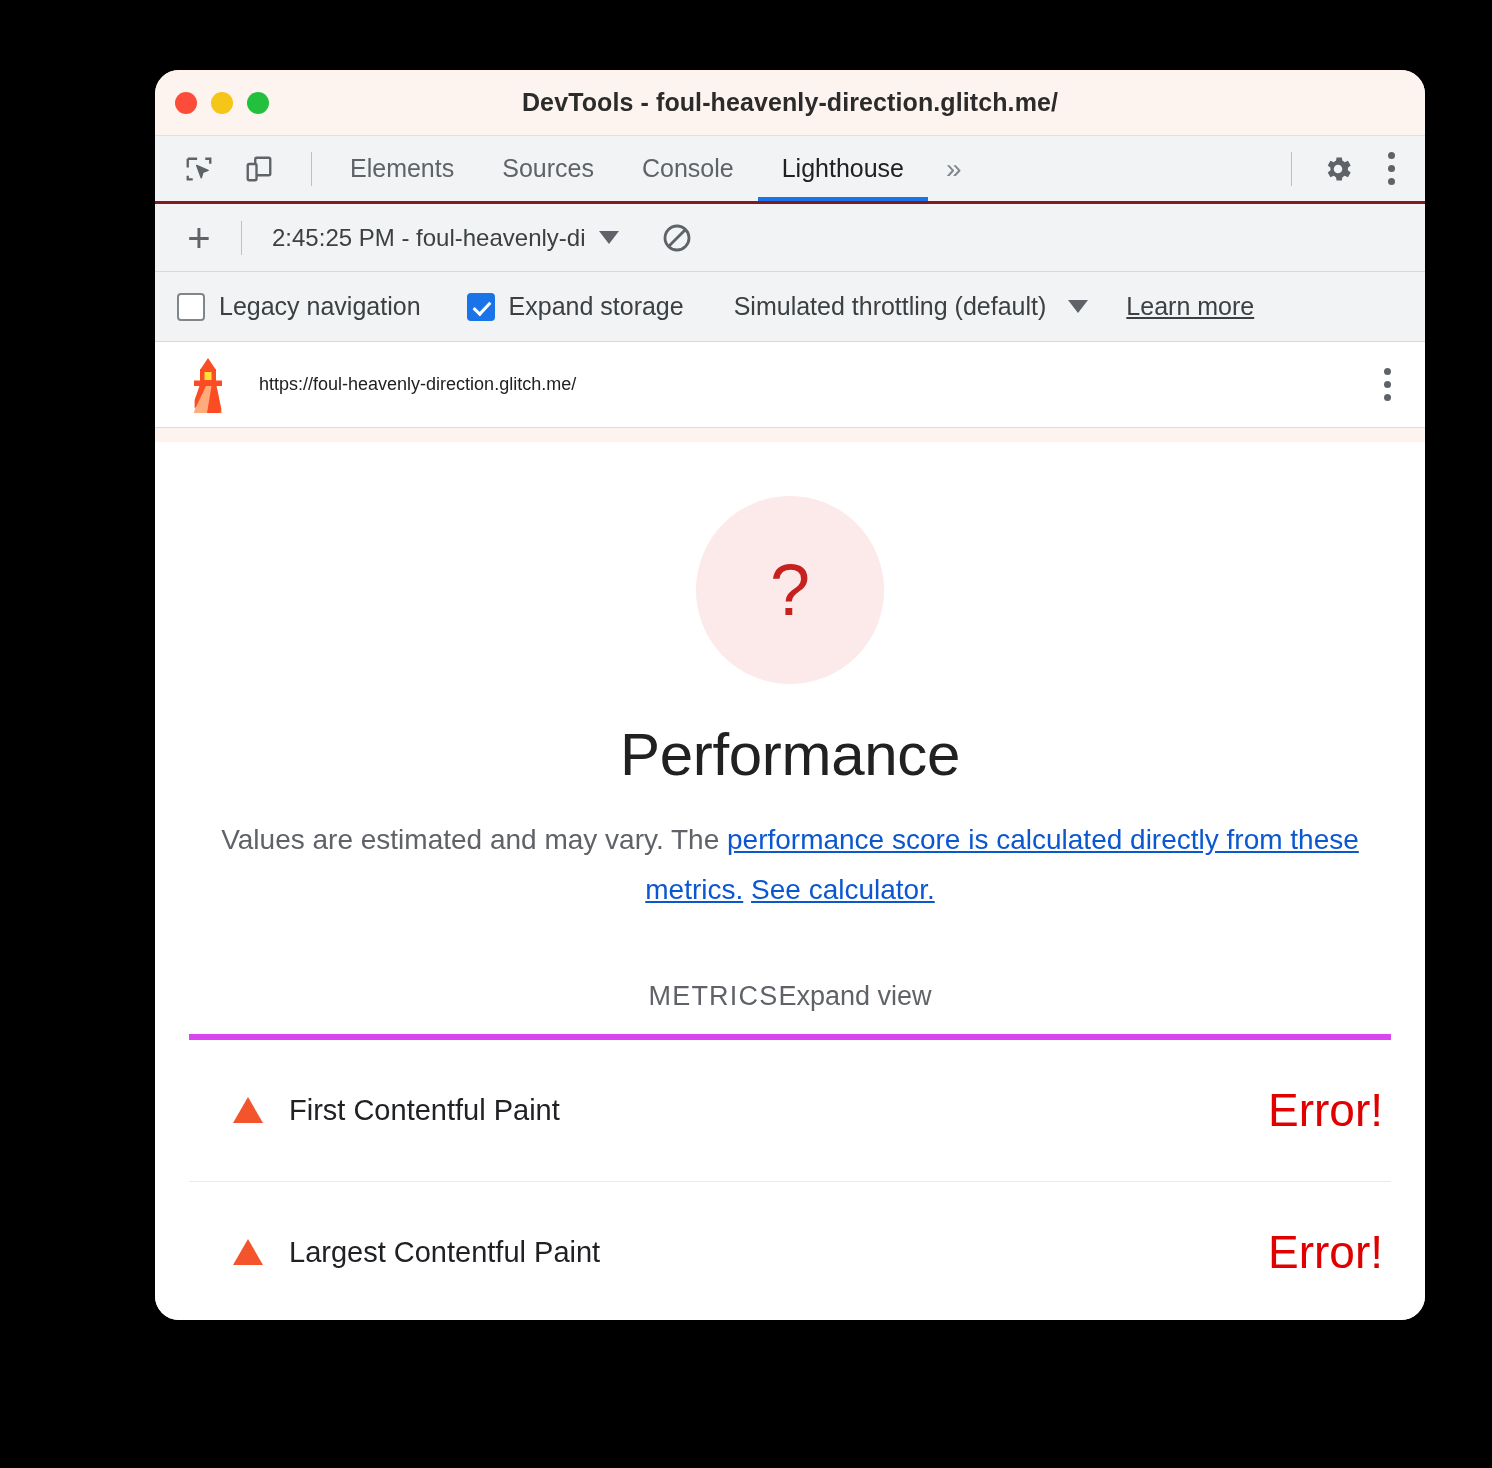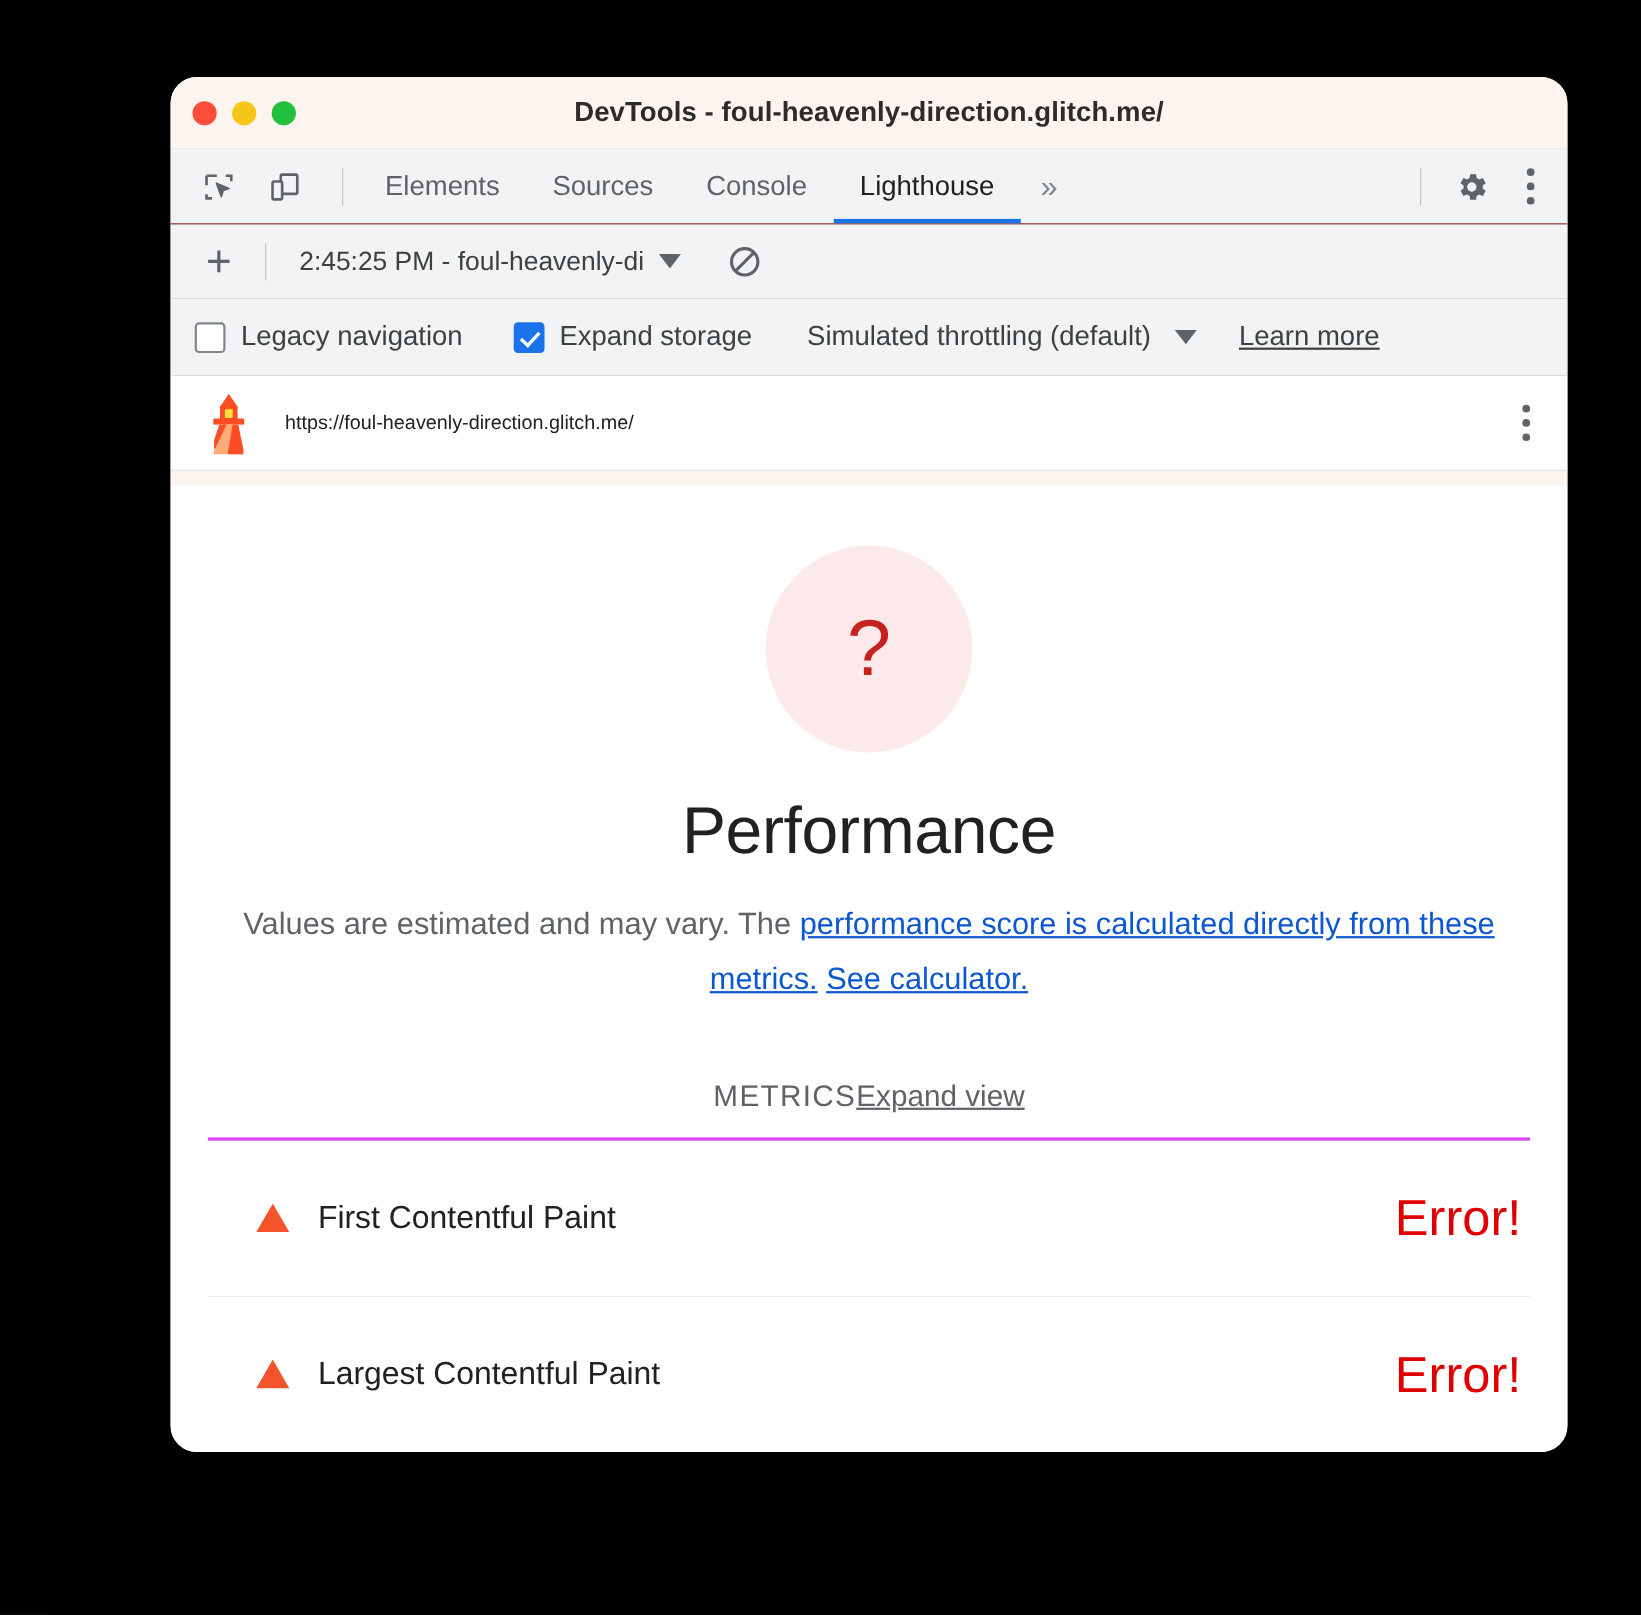--- a/index.html
+++ b/index.html
@@ -70,21 +70,21 @@
     letter-spacing: 0.1px;
   }
 
   
   .tabstrip {
     height: 68px;
     min-height: 68px;
     background: #f1f3f4;
     display: flex;
     align-items: stretch;
-    border-bottom: 1px solid #7f1d1d;
+    border-bottom: 3px solid #7f1d1d;
     position: relative;
   }
   .tool-btns {
     display: flex;
     align-items: center;
     padding-left: 22px;
     gap: 16px;
   }
   .iconbtn {
     width: 44px; height: 44px;
@@ -321,25 +321,24 @@
     padding: 0 6px 0 6px;
   }
   .metrics-label {
     font-size: 27px;
     color: #5f6368;
     letter-spacing: 1.2px;
   }
   .expand-view {
     font-size: 27px;
     color: #5f6368;
-    text-decoration: underline;
   }
   .metrics-list {
     margin-top: 22px;
-    border-top: 3px solid #d946ef;
+    border-top: 6px solid #d946ef;
   }
   .metric-row {
     display: flex;
     align-items: center;
     height: 142px;
     border-bottom: 1px solid #e8eaed;
     padding-left: 44px;
   }
   .tri {
     width: 0; height: 0;

